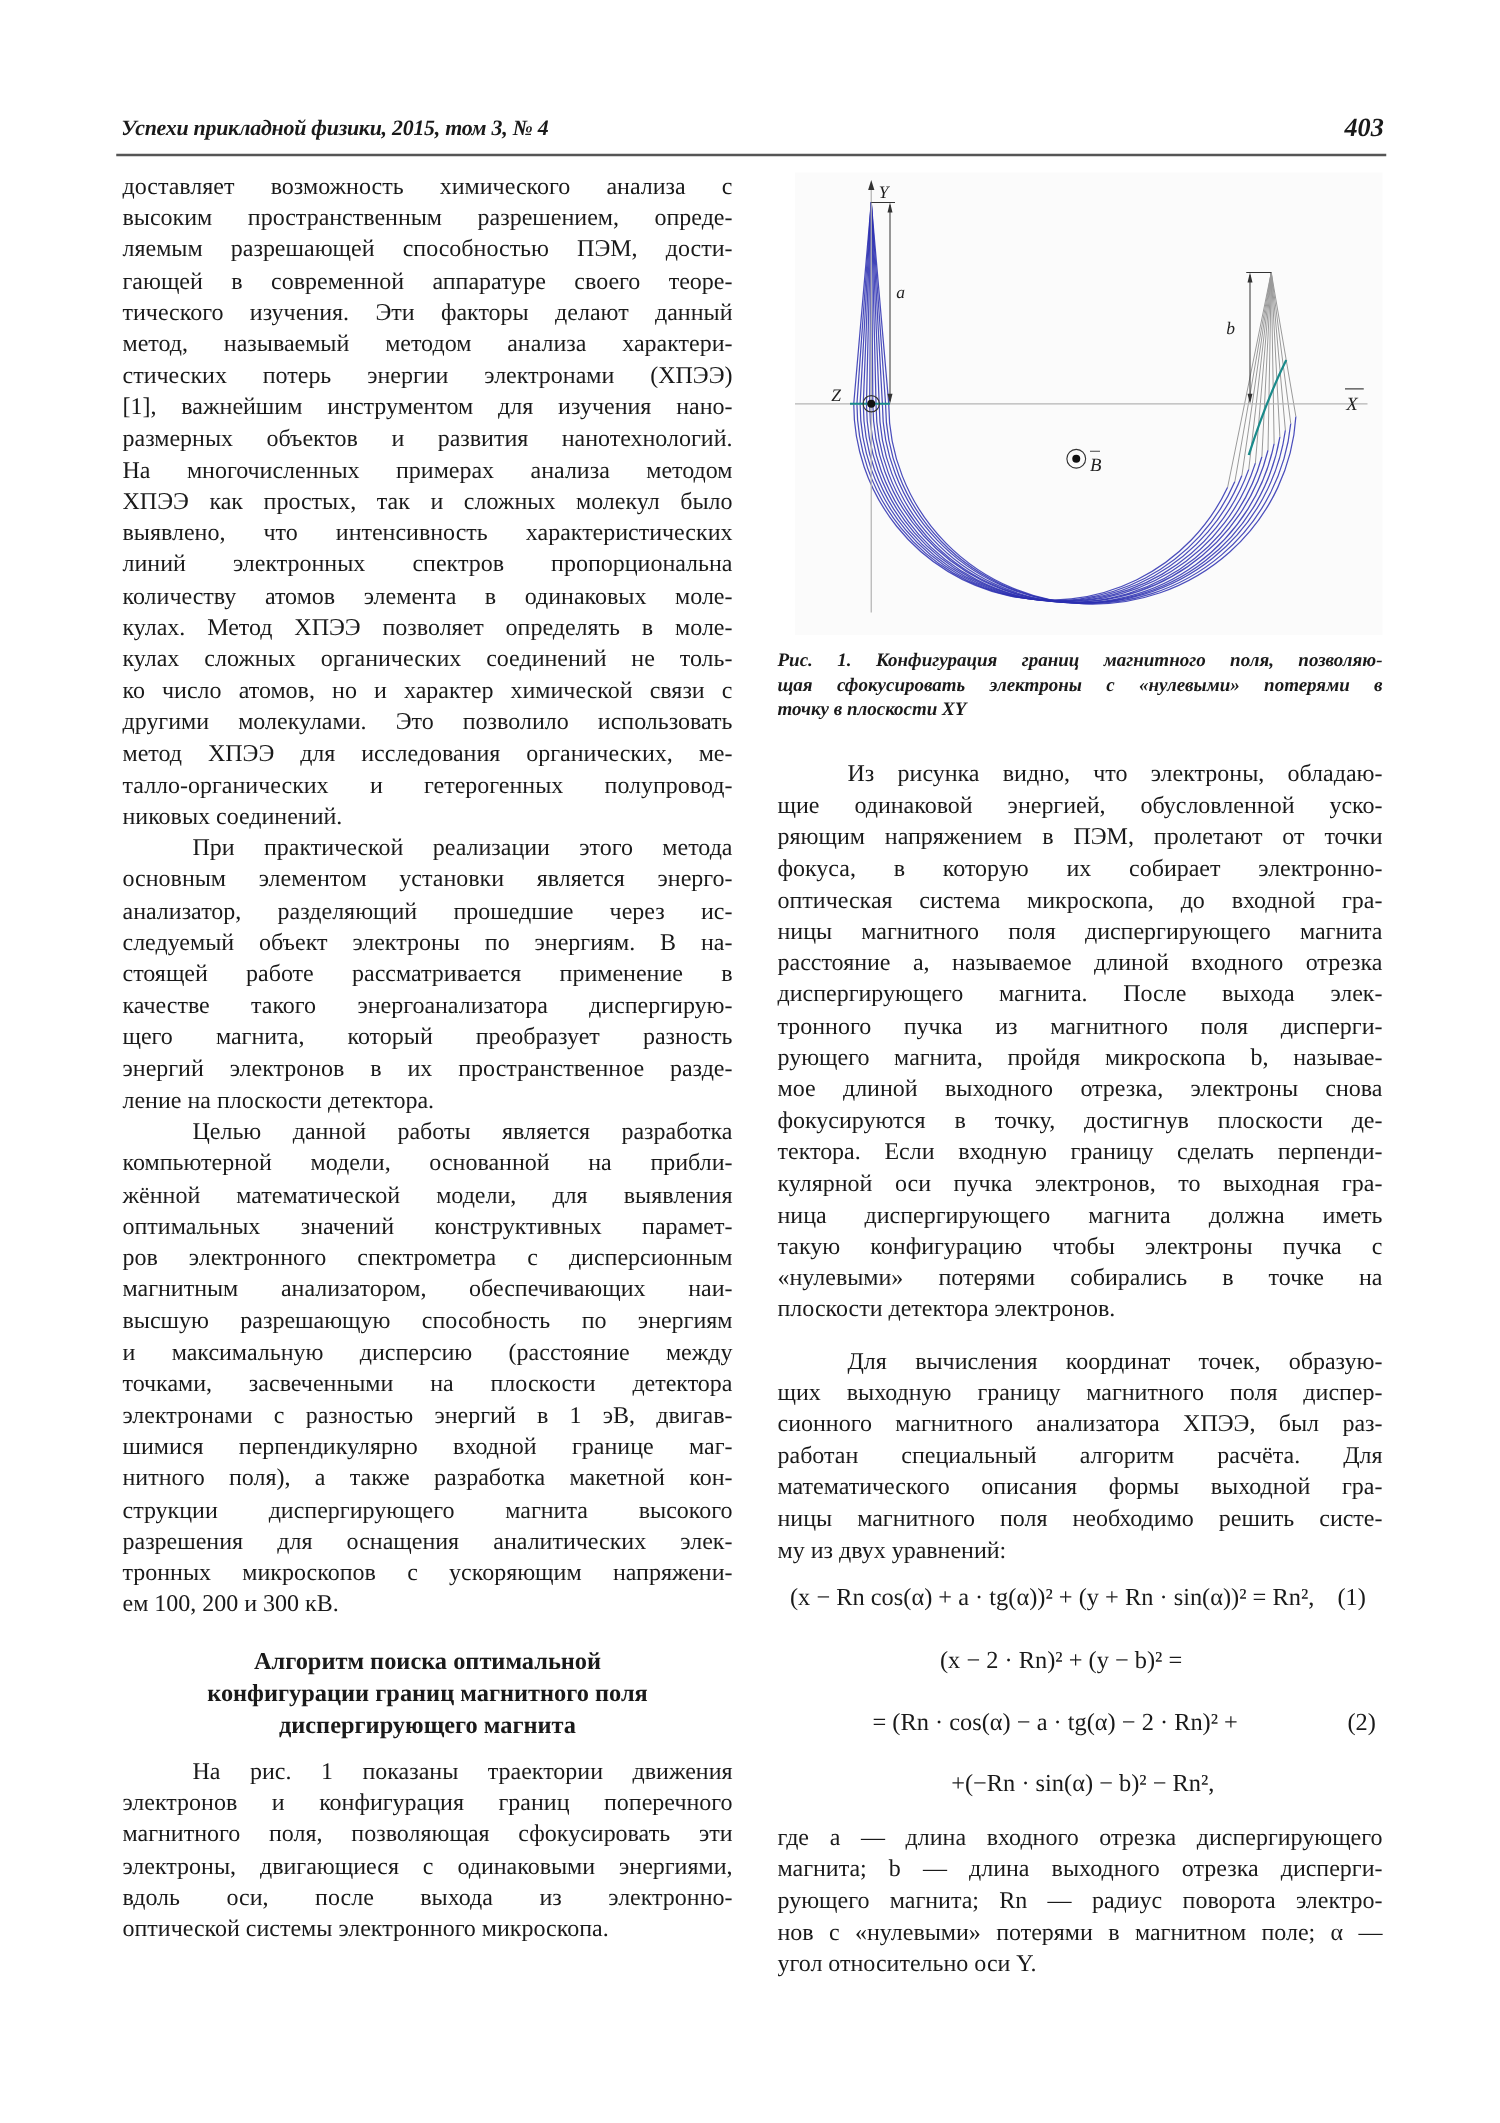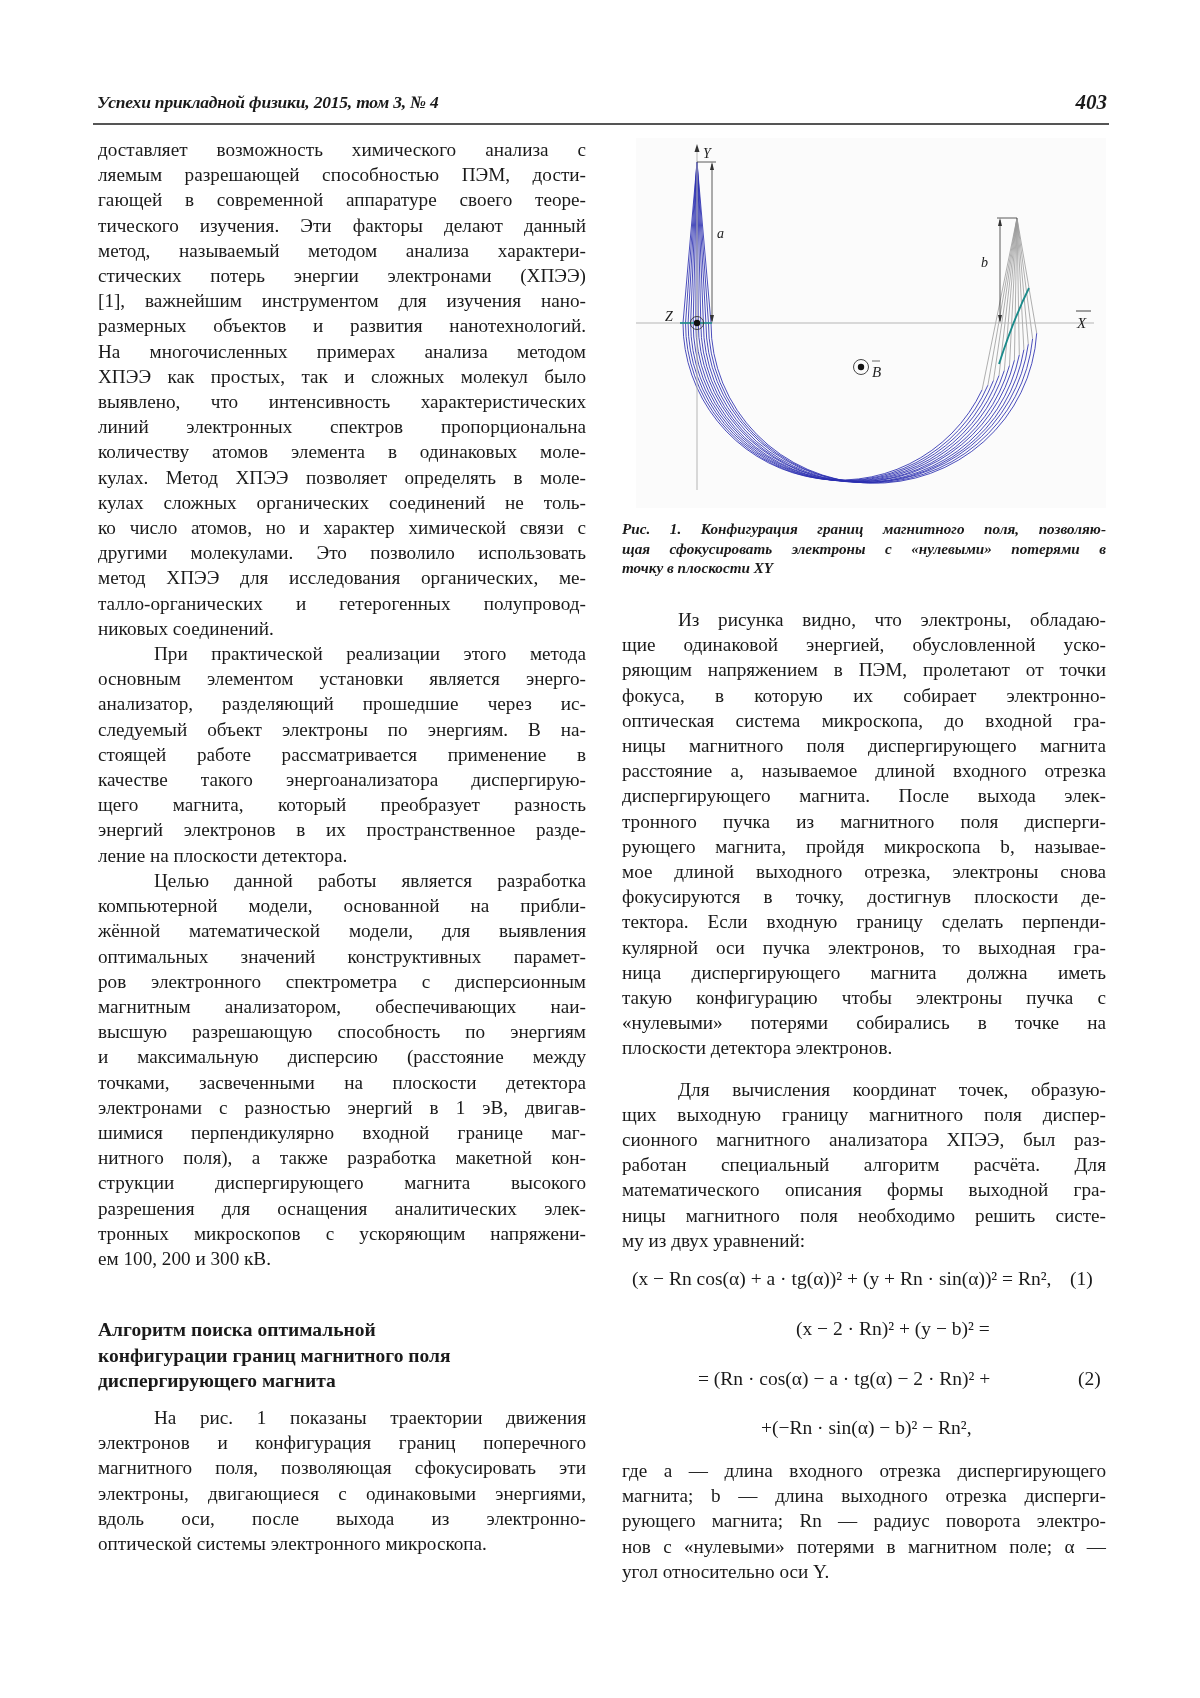--- a/index.html
+++ b/index.html
@@ -9,21 +9,21 @@
   .journal { position: absolute; left: 0; top: 0; font-style: italic; font-weight: bold; font-size: 17.5px; letter-spacing: -0.2px; }
   .pageno { position: absolute; right: 0; top: -2px; font-style: italic; font-weight: bold; font-size: 21px; }
   .rule { position: absolute; left: 93px; top: 123px; width: 1016px; height: 2px; background: #555; }
   .col { position: absolute; font-size: 19.2px; line-height: 25.2px; text-align: justify; }
   .col p { margin: 0; }
   .col .line { display: block; text-align: justify; text-align-last: justify; white-space: nowrap; }
   .col .line.last { text-align-last: left; }
   .indent { padding-left: 56px; }
   .left { left: 98px; top: 137px; width: 488px; }
   .right { left: 622px; top: 607px; width: 484px; }
-  .section-title { position: absolute; left: 98px; top: 1317px; width: 488px; text-align: left;
+  .section-title { position: absolute; left: 98px; top: 1317px; width: 488px; text-align: center;
                    font-weight: bold; font-size: 19.5px; line-height: 25.5px; }
   .para2 { position: absolute; left: 98px; top: 1405px; width: 488px; }
   .figure { position: absolute; left: 636px; top: 138px; width: 470px; height: 370px; background: #fbfbfb; }
   .figure svg { width: 470px; height: 370px; display: block; }
   .caption { position: absolute; left: 622px; top: 519px; width: 484px; font-weight: bold; font-style: italic;
              font-size: 15.2px; line-height: 19.5px; }
   .caption .line { display: block; text-align: justify; text-align-last: justify; white-space: nowrap; }
   .caption .line.last { text-align-last: left; }
   .eq { position: absolute; font-size: 19.5px; white-space: nowrap; }
   .eqnum { position: absolute; font-size: 19.5px; }
@@ -34,20 +34,21 @@
 
 <div class="header">
   <span class="journal">Успехи прикладной физики, 2015, том 3, № 4</span>
   <span class="pageno">403</span>
 </div>
 <div class="rule"></div>
 
 <div class="col left">
   <p>
       <span class="line">доставляет возможность химического анализа с</span>
+      <span class="line">высоким пространственным разрешением, опреде-</span>
       <span class="line">ляемым разрешающей способностью ПЭМ, дости-</span>
       <span class="line">гающей в современной аппаратуре своего теоре-</span>
       <span class="line">тического изучения. Эти факторы делают данный</span>
       <span class="line">метод, называемый методом анализа характери-</span>
       <span class="line">стических потерь энергии электронами (ХПЭЭ)</span>
       <span class="line">[1], важнейшим инструментом для изучения нано-</span>
       <span class="line">размерных объектов и развития нанотехнологий.</span>
       <span class="line">На многочисленных примерах анализа методом</span>
       <span class="line">ХПЭЭ как простых, так и сложных молекул было</span>
       <span class="line">выявлено, что интенсивность характеристических</span>
@@ -208,21 +209,21 @@
       <span class="line">работан специальный алгоритм расчёта. Для</span>
       <span class="line">математического описания формы выходной гра-</span>
       <span class="line">ницы магнитного поля необходимо решить систе-</span>
       <span class="line last">му из двух уравнений:</span>
     </p>
 </div>
 
 <div class="eq" style="left:632px; top:1268px;">(x − Rn cos(α) + a · tg(α))² + (y + Rn · sin(α))² = Rn²,</div>
 <div class="eqnum" style="left:1070px; top:1268px;">(1)</div>
 
-<div class="eq" style="left:752px; top:1318px;margin-left:44px;">(x − 2 · Rn)² + (y − b)² =</div>
+<div class="eq" style="left:752px; top:1318px;">(x − 2 · Rn)² + (y − b)² =</div>
 <div class="eq" style="left:698px; top:1368px;">= (Rn · cos(α) − a · tg(α) − 2 · Rn)² +</div>
 <div class="eq" style="left:761px; top:1417px;">+(−Rn · sin(α) − b)² − Rn²,</div>
 <div class="eqnum" style="left:1078px; top:1368px;">(2)</div>
 
 <div class="col where">
   <p>
       <span class="line">где a — длина входного отрезка диспергирующего</span>
       <span class="line">магнита; b — длина выходного отрезка дисперги-</span>
       <span class="line">рующего магнита; Rn — радиус поворота электро-</span>
       <span class="line">нов с «нулевыми» потерями в магнитном поле; α —</span>

